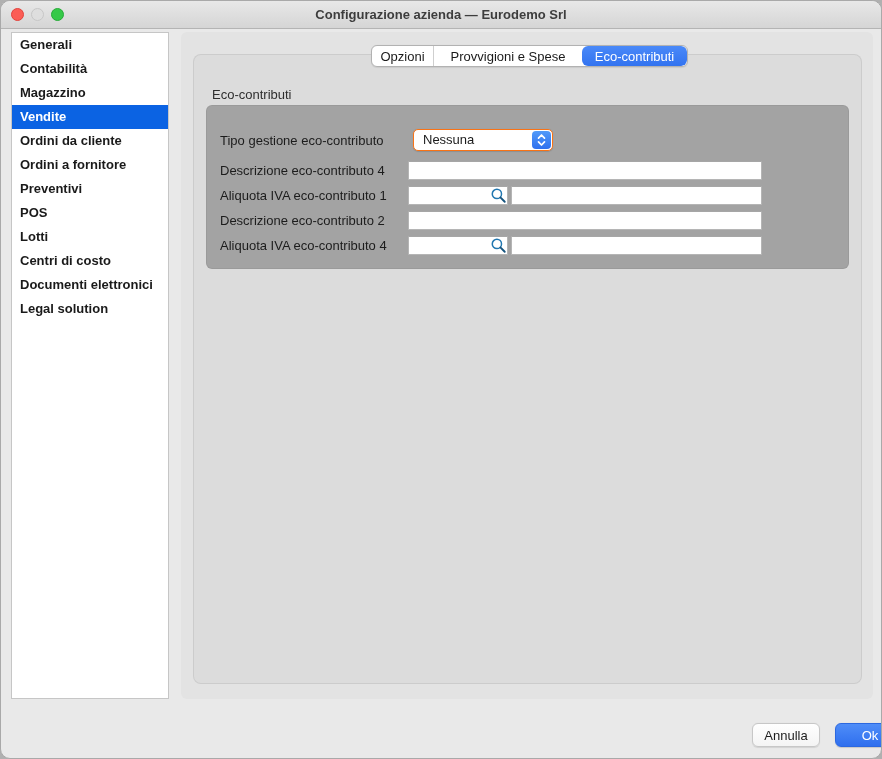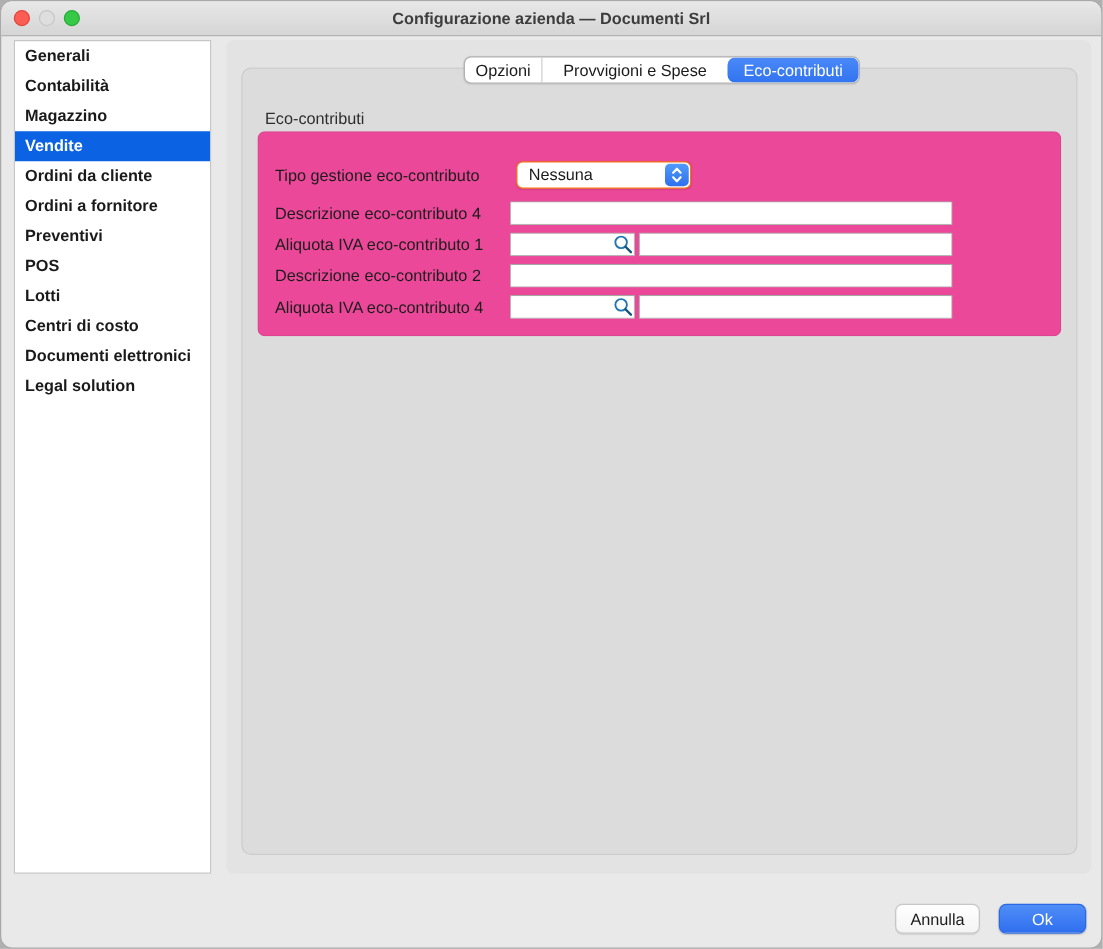--- a/index.html
+++ b/index.html
@@ -71,21 +71,21 @@
     color:#ffffff; border-radius:6px 6px 6px 6px;
   }
 
   
   .group-title {
     position:absolute; left:211px; top:86px;
     font-size:13px; font-weight:500; color:#2e2e2e;
   }
   .group-box {
     position:absolute; left:205px; top:104px; width:643px; height:164px;
-    background:#ec4899; border:1px solid rgba(0,0,0,0.055); border-radius:6px;
+    background:#a3a3a3; border:1px solid rgba(0,0,0,0.055); border-radius:6px;
   }
   .g-label {
     position:absolute; left:13px; width:195px; height:19px; line-height:19px;
     font-size:13px; font-weight:500; color:#1c1c1c; white-space:nowrap;
   }
   .t-input {
     position:absolute; height:19px;
     background:#ffffff; border:1px solid #b5b5b5; border-top-color:#a6a6a6;
     border-radius:1px; font-size:12px; padding:0 4px; color:#1a1a1a; outline:none;
   }
@@ -108,21 +108,21 @@
   .popup-cap {
     position:absolute; right:1px; top:1px; bottom:1px; width:19px;
     background:linear-gradient(#519af9, #2e70ee);
     border-radius:4px; display:flex; align-items:center; justify-content:center;
   }
 
   
   .btn {
     position:absolute; top:722px; height:24px;
     border-radius:6px; font-size:13px; font-weight:500;
-    display:flex; align-items:center; justify-content:center; cursor:default;
+    display:flex; align-items:center; justify-content:center; cursor:default;margin-left:36px;
   }
   .btn-cancel {
     left:715px; width:68px;
     background:linear-gradient(#ffffff, #f4f4f4);
     border:1px solid #c7c7c7; color:#1c1c1c;
     box-shadow:0 0.5px 1px rgba(0,0,0,0.10);
   }
   .btn-ok {
     left:798px; width:70px;
     background:linear-gradient(#4f8df8, #2f6fee);
@@ -134,21 +134,21 @@
 <body>
 
 <div class="window">
 
   <div class="titlebar">
     <div class="lights">
       <div class="light red"></div>
       <div class="light gray"></div>
       <div class="light green"></div>
     </div>
-    <div class="titlebar-title">Configurazione azienda — Documenti Srl</div>
+    <div class="titlebar-title">Configurazione azienda — Eurodemo Srl</div>
   </div>
 
   <div class="sidebar">
     <div class="sidebar-item">Generali</div>
     <div class="sidebar-item">Contabilità</div>
     <div class="sidebar-item">Magazzino</div>
     <div class="sidebar-item selected">Vendite</div>
     <div class="sidebar-item">Ordini da cliente</div>
     <div class="sidebar-item">Ordini a fornitore</div>
     <div class="sidebar-item">Preventivi</div>

